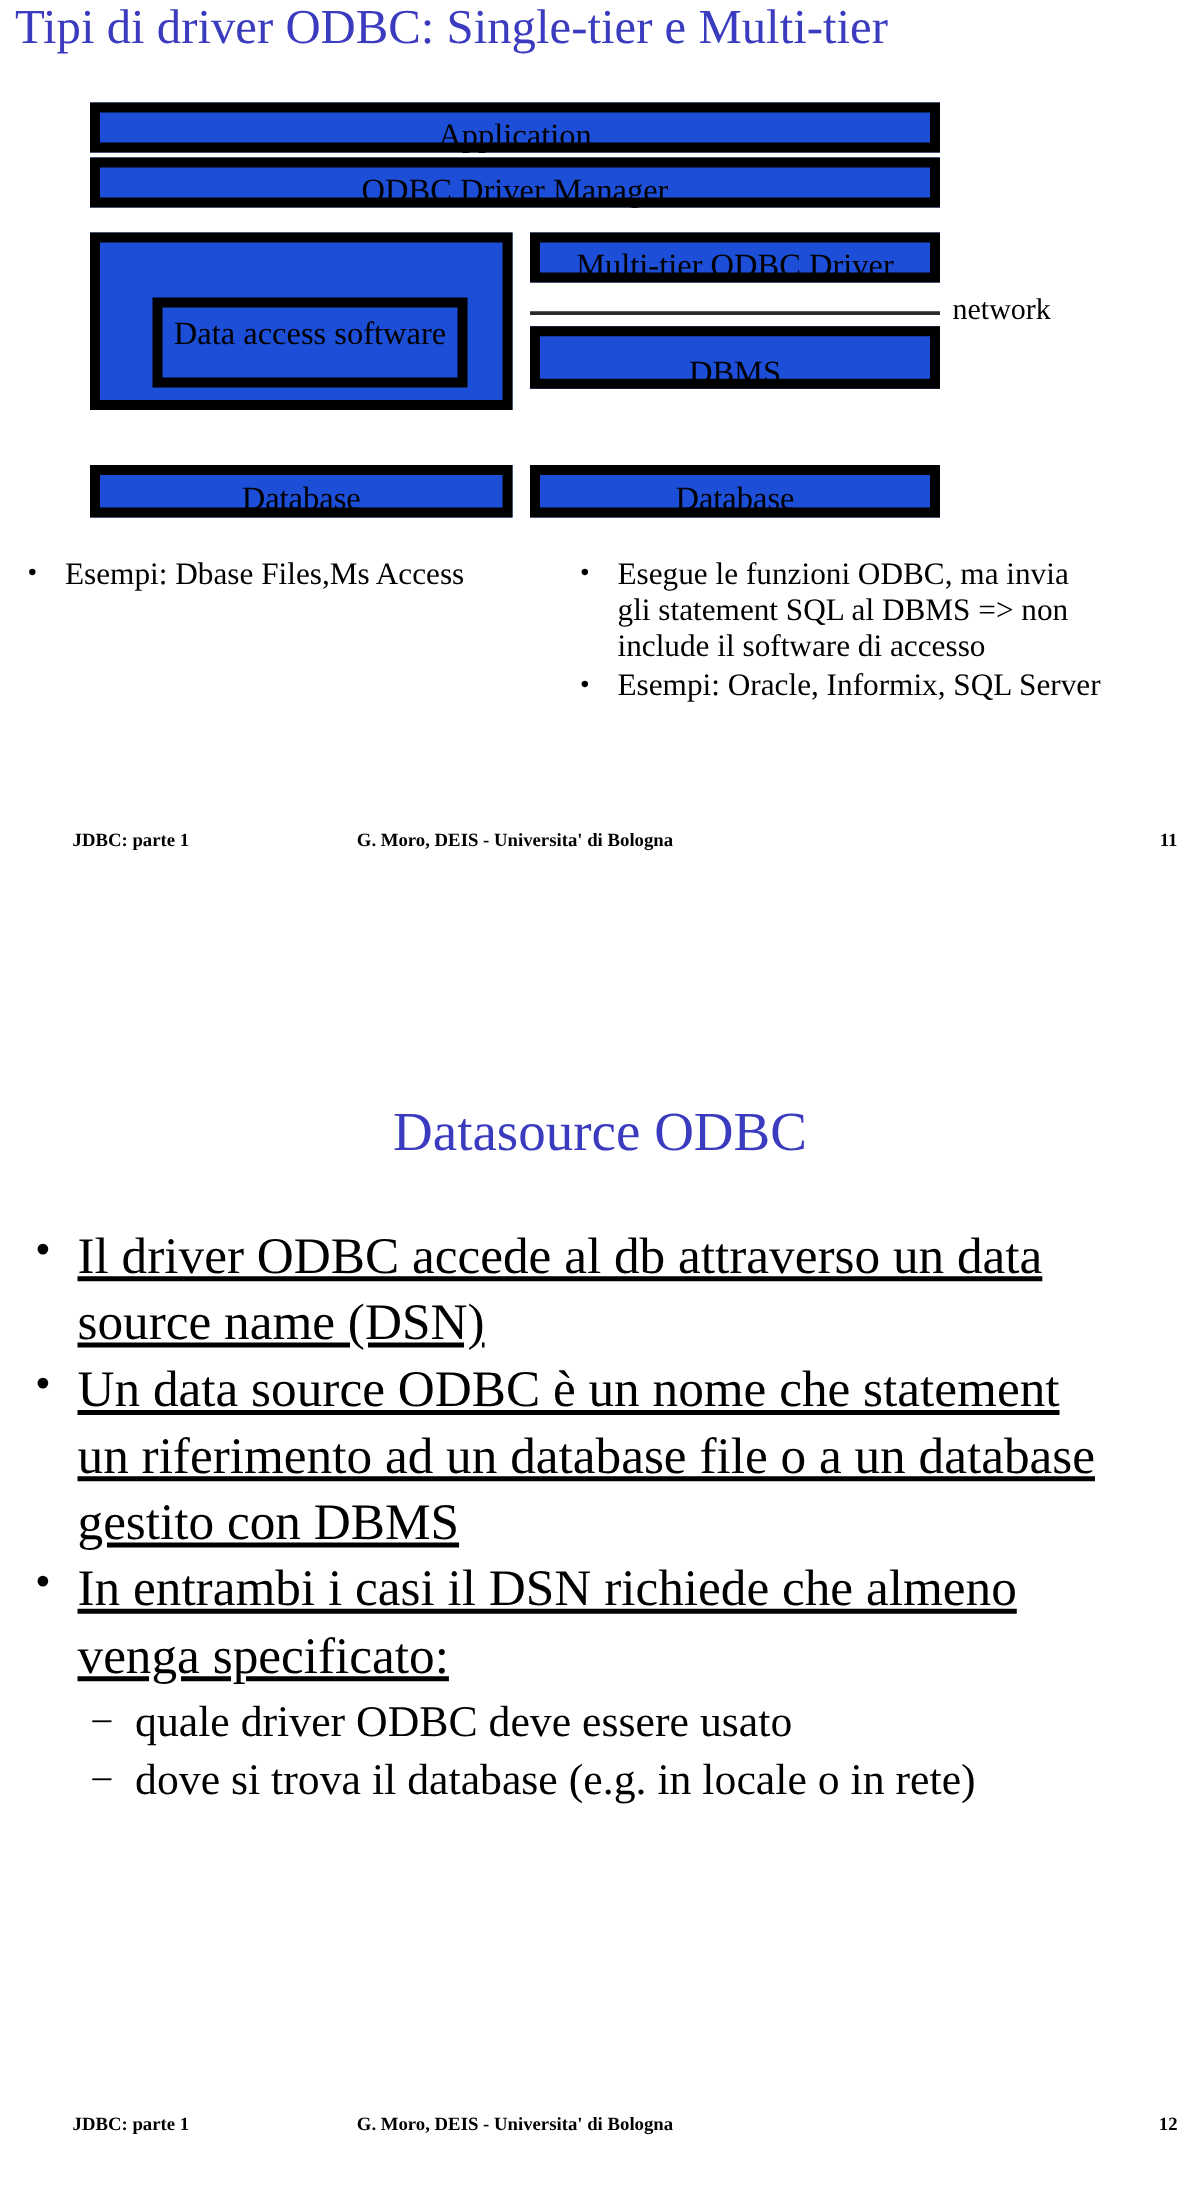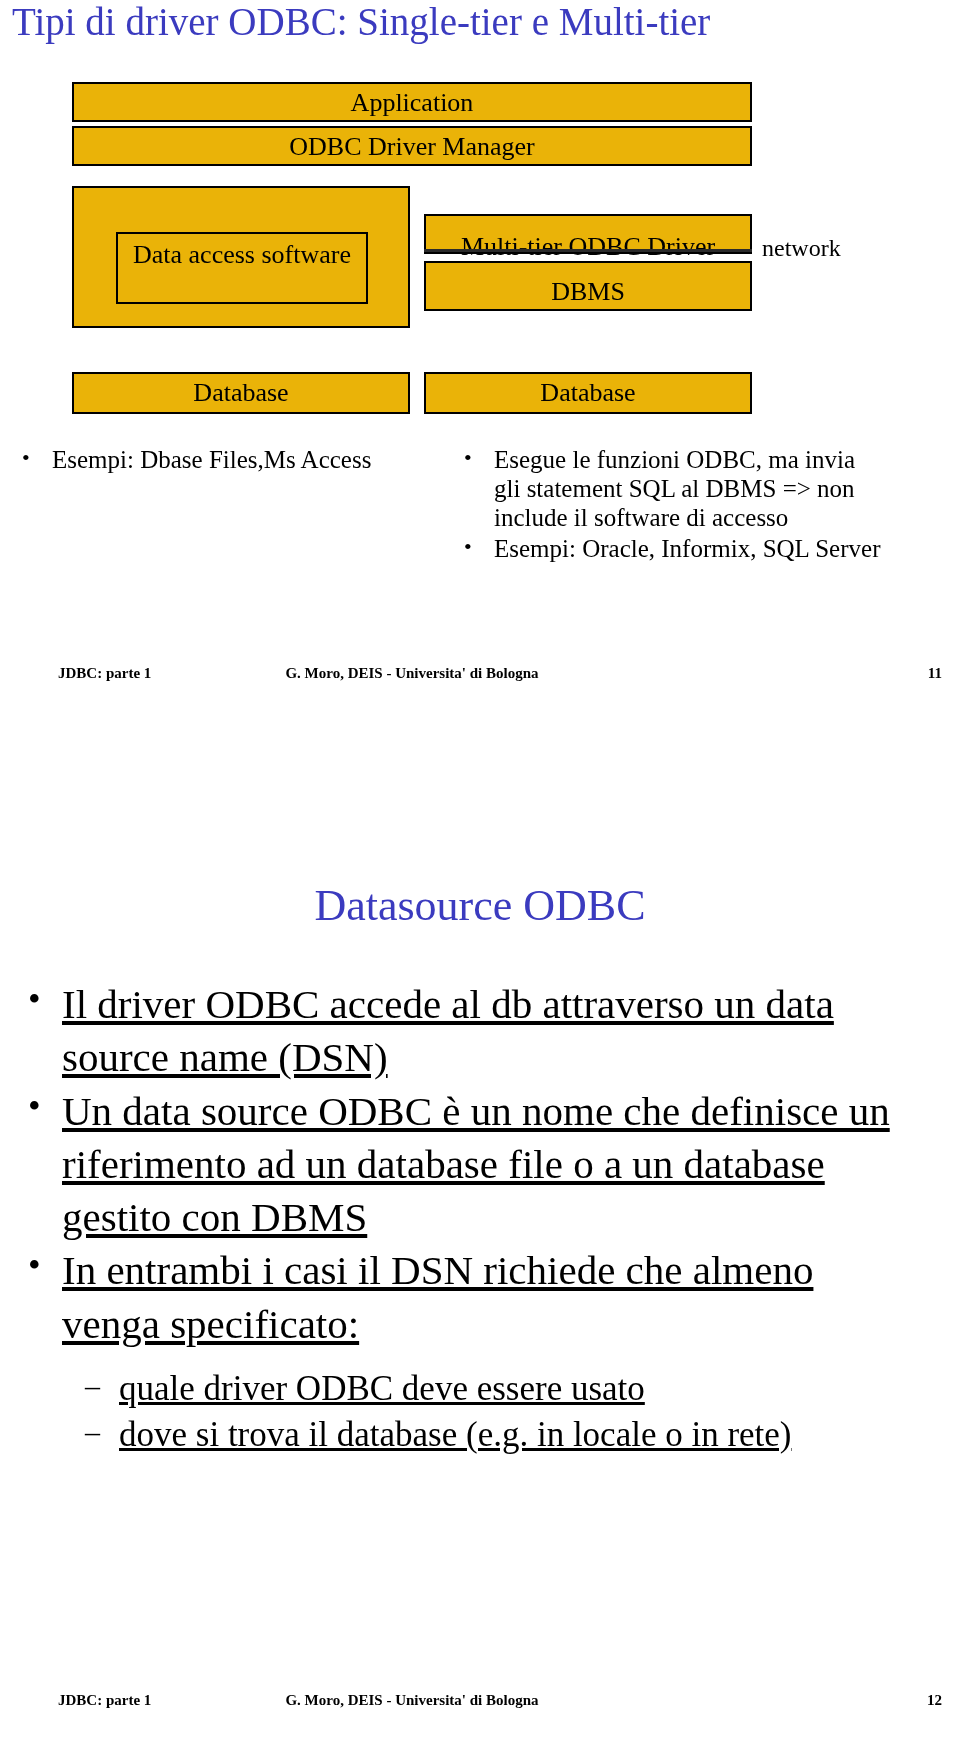--- a/index.html
+++ b/index.html
@@ -35,22 +35,22 @@
   }
 
   
   .diagram {
     position: absolute;
     left: 72px;
     top: 82px;
     width: 790px;
   }
   .dbox {
-    border: 2px solid #000000;
-    background: #eab308;
+    border: 8px solid #000000;
+    background: #1d4ed8;
     box-sizing: border-box;
     text-align: center;
     font-size: 26px;
     line-height: 1.18;
   }
   .box-application {
     position: absolute;
     left: 0; top: 0;
     width: 680px; height: 40px;
     padding-top: 4px;
@@ -80,23 +80,22 @@
     left: 42px; top: 44px;
     width: 252px; height: 72px;
     padding-top: 6px;
     font-size: 26px;
   }
 
   .box-multi-label {
     position: absolute;
     left: 352px; top: 104px;
     width: 328px; height: 40px;
-    padding-top: 16px;
-    font-size: 26px;
-    margin-top: 28px;
+    padding-top: 4px;
+    font-size: 26px;
   }
   .network-line {
     position: absolute;
     left: 352px; top: 167px;
     width: 328px; height: 0;
     border-top: 3px solid #2a2a2a;
   }
   .network-label {
     position: absolute;
     left: 690px; top: 153px;
@@ -222,23 +221,22 @@
   }
   ul.biglist > li::before {
     content: "\2022";
     position: absolute;
     left: 10px;
     top: -2px;
     font-size: 36px;
   }
   ul.sublist {
     list-style: none;
-    margin: 15px;
+    margin: 4px;
     padding: 0;
-    text-decoration: underline;
   }
   ul.sublist > li {
     position: relative;
     padding-left: 86px;
     font-size: 35px;
     line-height: 1.30;
   }
   ul.sublist > li::before {
     content: "\2013";
     position: absolute;
@@ -314,21 +312,21 @@
 
 </div>
 
 <div class="slide2">
 
   <div class="slide2-title">Datasource ODBC</div>
 
   <div class="slide2-body">
     <ul class="biglist">
       <li>Il driver ODBC accede al db attraverso un data source name (DSN)</li>
-      <li>Un data source ODBC è un nome che definisce un riferimento ad un database file o a un database gestito con DBMS</li>
+      <li>Un data source ODBC è un nome che statement un riferimento ad un database file o a un database gestito con DBMS</li>
       <li>In entrambi i casi il DSN richiede che almeno venga specificato:</li>
     </ul>
     <ul class="sublist">
       <li>quale driver ODBC deve essere usato</li>
       <li>dove si trova il database (e.g. in locale o in rete)</li>
     </ul>
   </div>
 
   <div class="footer footer-2">
     <span class="f-left">JDBC: parte 1</span>

